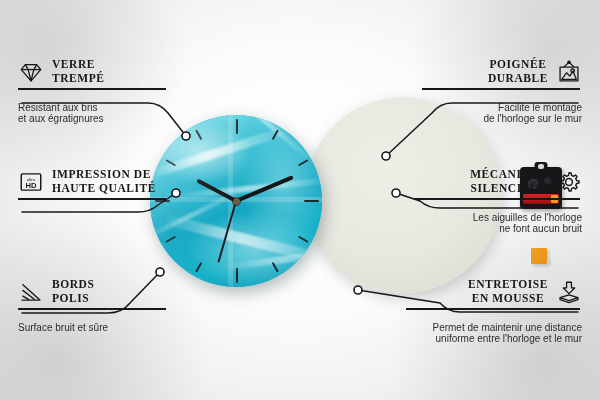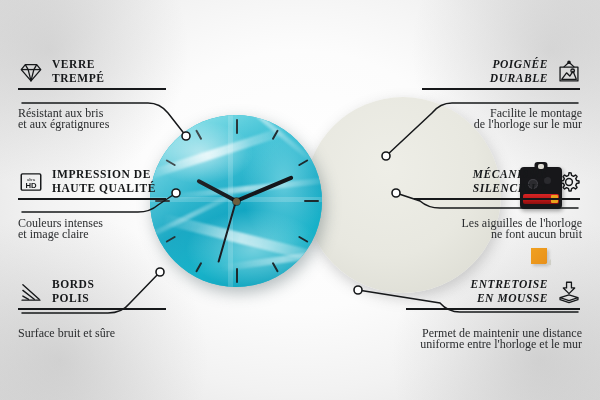--- a/index.html
+++ b/index.html
@@ -99,28 +99,28 @@
   
   .callout{position:absolute;}
   .co-head{display:flex;align-items:center;gap:8px;}
   .co-title{
     font-family:"Liberation Serif",serif;font-weight:700;
     font-size:11.5px;line-height:13.5px;letter-spacing:.55px;color:#16181a;
     text-transform:uppercase;white-space:pre-line;
   }
   .rule{height:1.6px;background:#16181a;margin-top:3px;}
   .co-sub{
-    font-family:Liberation Serif, serif;font-size:12px;line-height:11.6px;
-    color:#2a2c2e;white-space:pre-line;margin-top:18px;
+    font-family:Liberation Sans, sans-serif;font-size:10px;line-height:11.6px;
+    color:#2a2c2e;white-space:pre-line;margin-top:12px;
   }
   .left .co-head{justify-content:flex-start;}
   .left .co-title{text-align:left;}
   .left .co-sub{text-align:left;}
   .right .co-head{justify-content:flex-end;}
-  .right .co-title{text-align:right;font-style:italic;}
+  .right .co-title{text-align:center;}
   .right .co-sub{text-align:right;}
   .ico{flex:0 0 auto;width:26px;height:26px;display:block;text-align:center;}
   .ico svg{display:block;width:26px;height:26px;}
 
   #links{position:absolute;inset:0;pointer-events:none;}
 </style>
 </head>
 <body>
 
 <div id="stage">
@@ -224,22 +224,20 @@
         <svg viewBox="0 0 32 32">
           <rect x="4" y="6" width="24" height="20" rx="1.5" fill="none" stroke="#16181a" stroke-width="1.8"></rect>
           <text x="16" y="14.4" text-anchor="middle" font-family="Liberation Sans, sans-serif" font-size="5.4" fill="#16181a">ultra</text>
           <text x="16" y="23" text-anchor="middle" font-family="Liberation Sans, sans-serif" font-size="9.5" font-weight="bold" fill="#16181a">HD</text>
         </svg>
       </span>
       <span class="co-title">IMPRESSION DE
 HAUTE QUALITÉ</span>
     </div>
     <div class="rule" style="width:148px"></div>
-    <div class="co-sub">Couleurs intenses
-et image claire</div>
   </div>
 
   <div class="callout left" style="left:18px;top:278px;width:150px;">
     <div class="co-head">
       <span class="ico">
         <svg viewBox="0 0 32 32">
             <g stroke="#16181a" stroke-width="1.7" stroke-linecap="round">
           <line x1="6" y1="7" x2="26" y2="25"></line>
           <line x1="6" y1="14" x2="20" y2="25"></line>
           <line x1="6" y1="21" x2="13" y2="25"></line>

